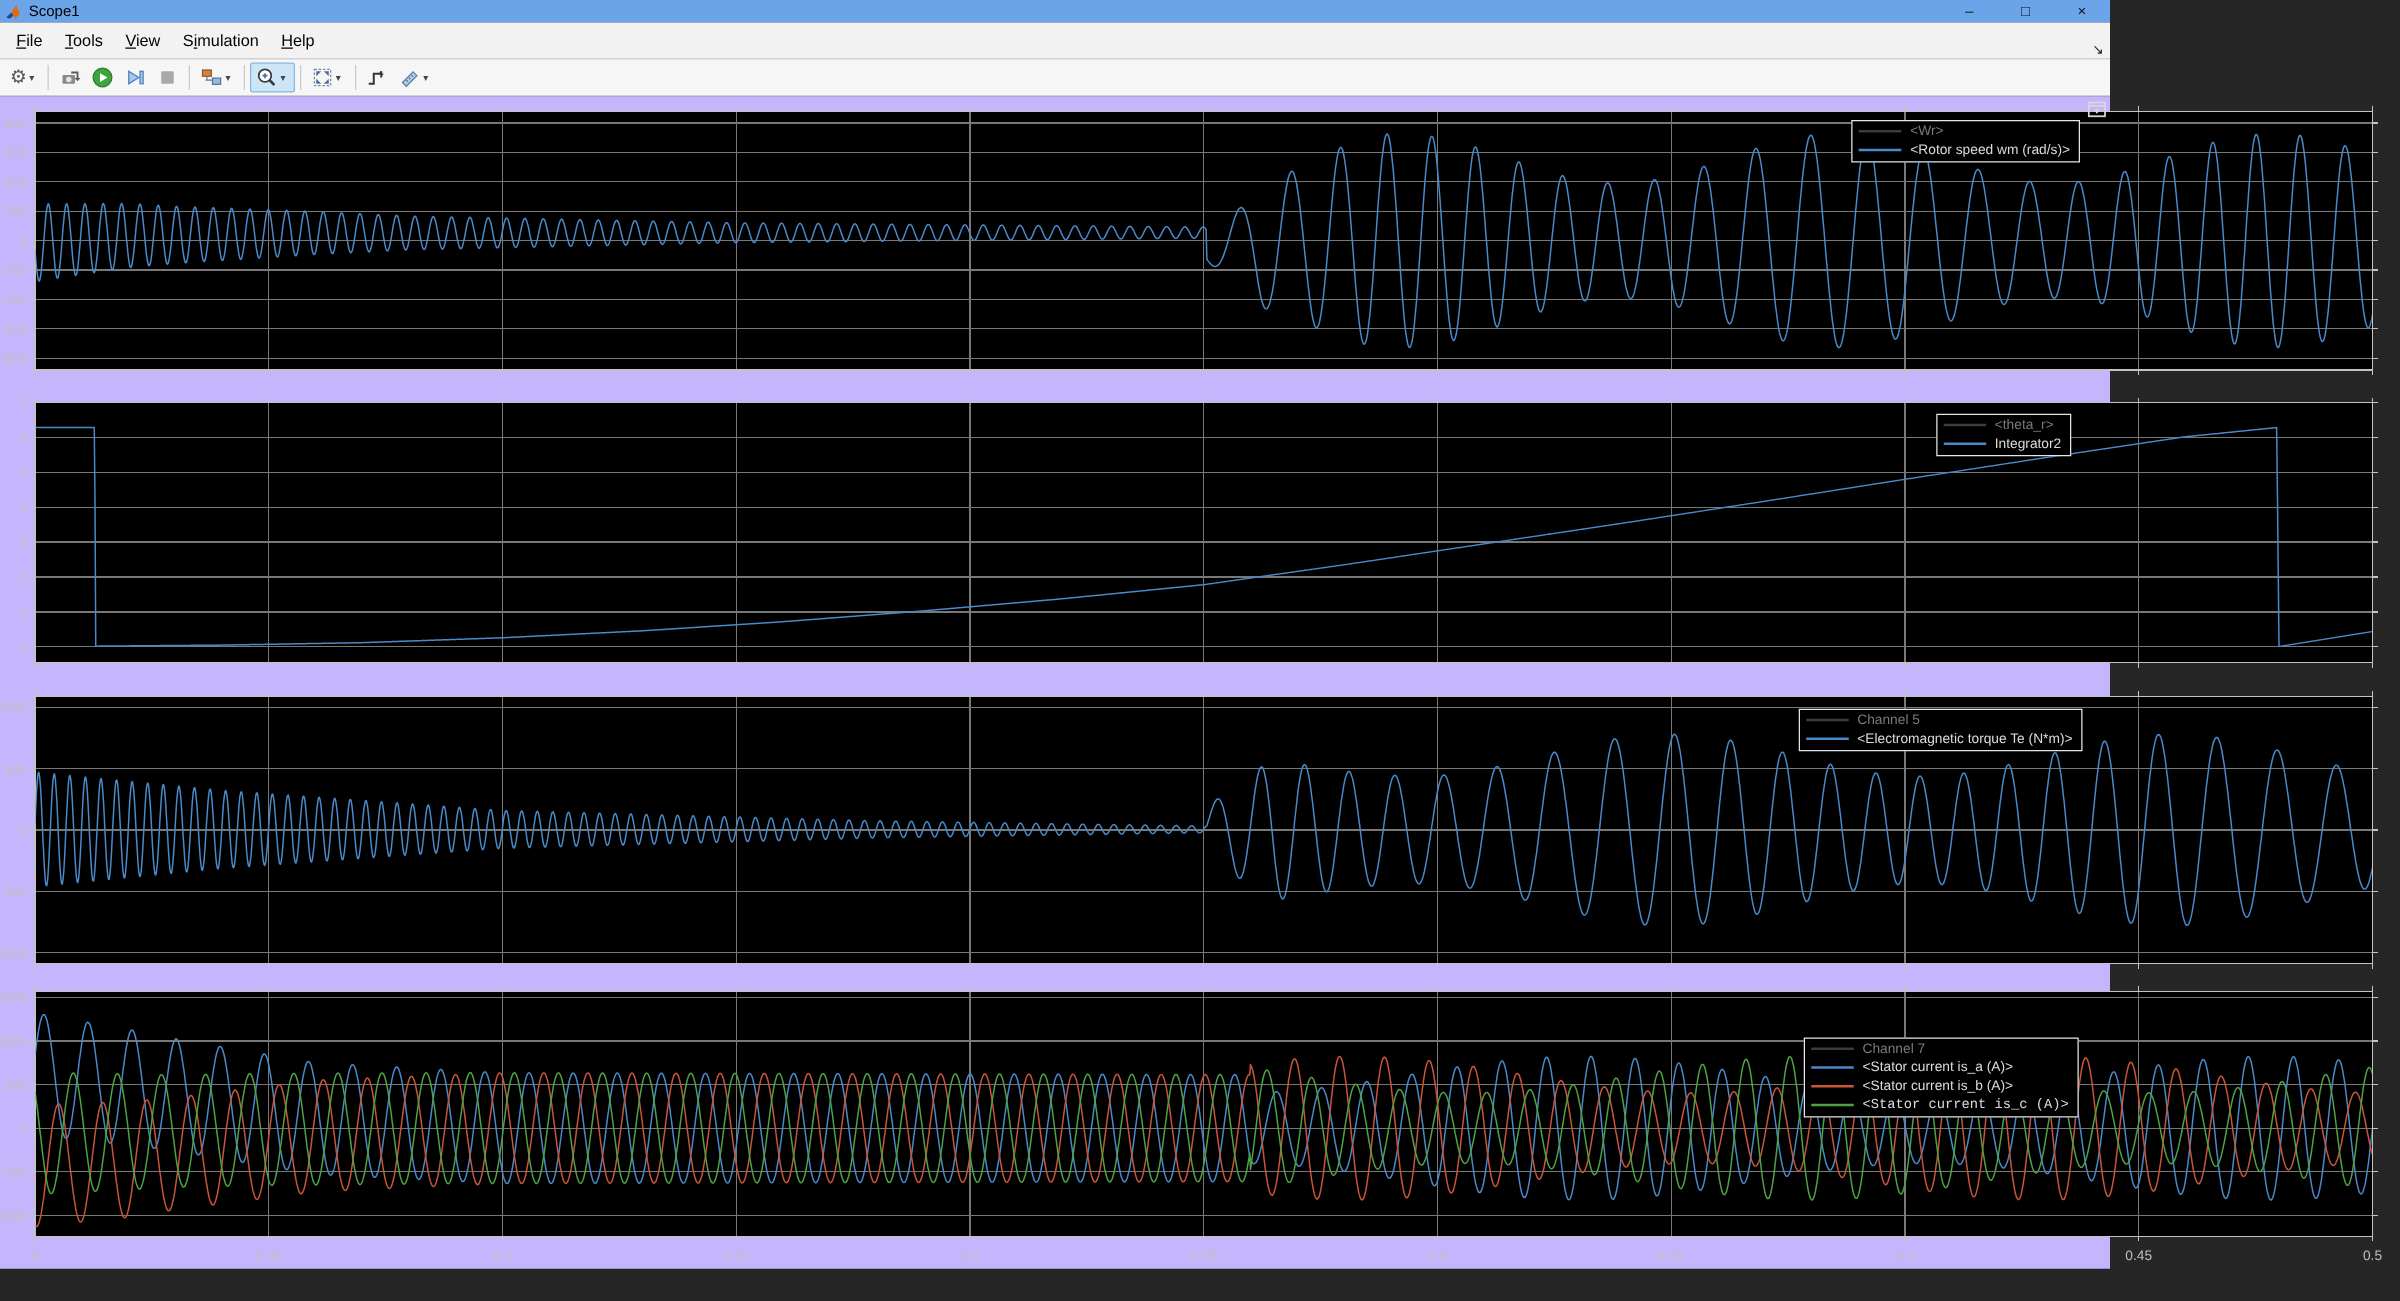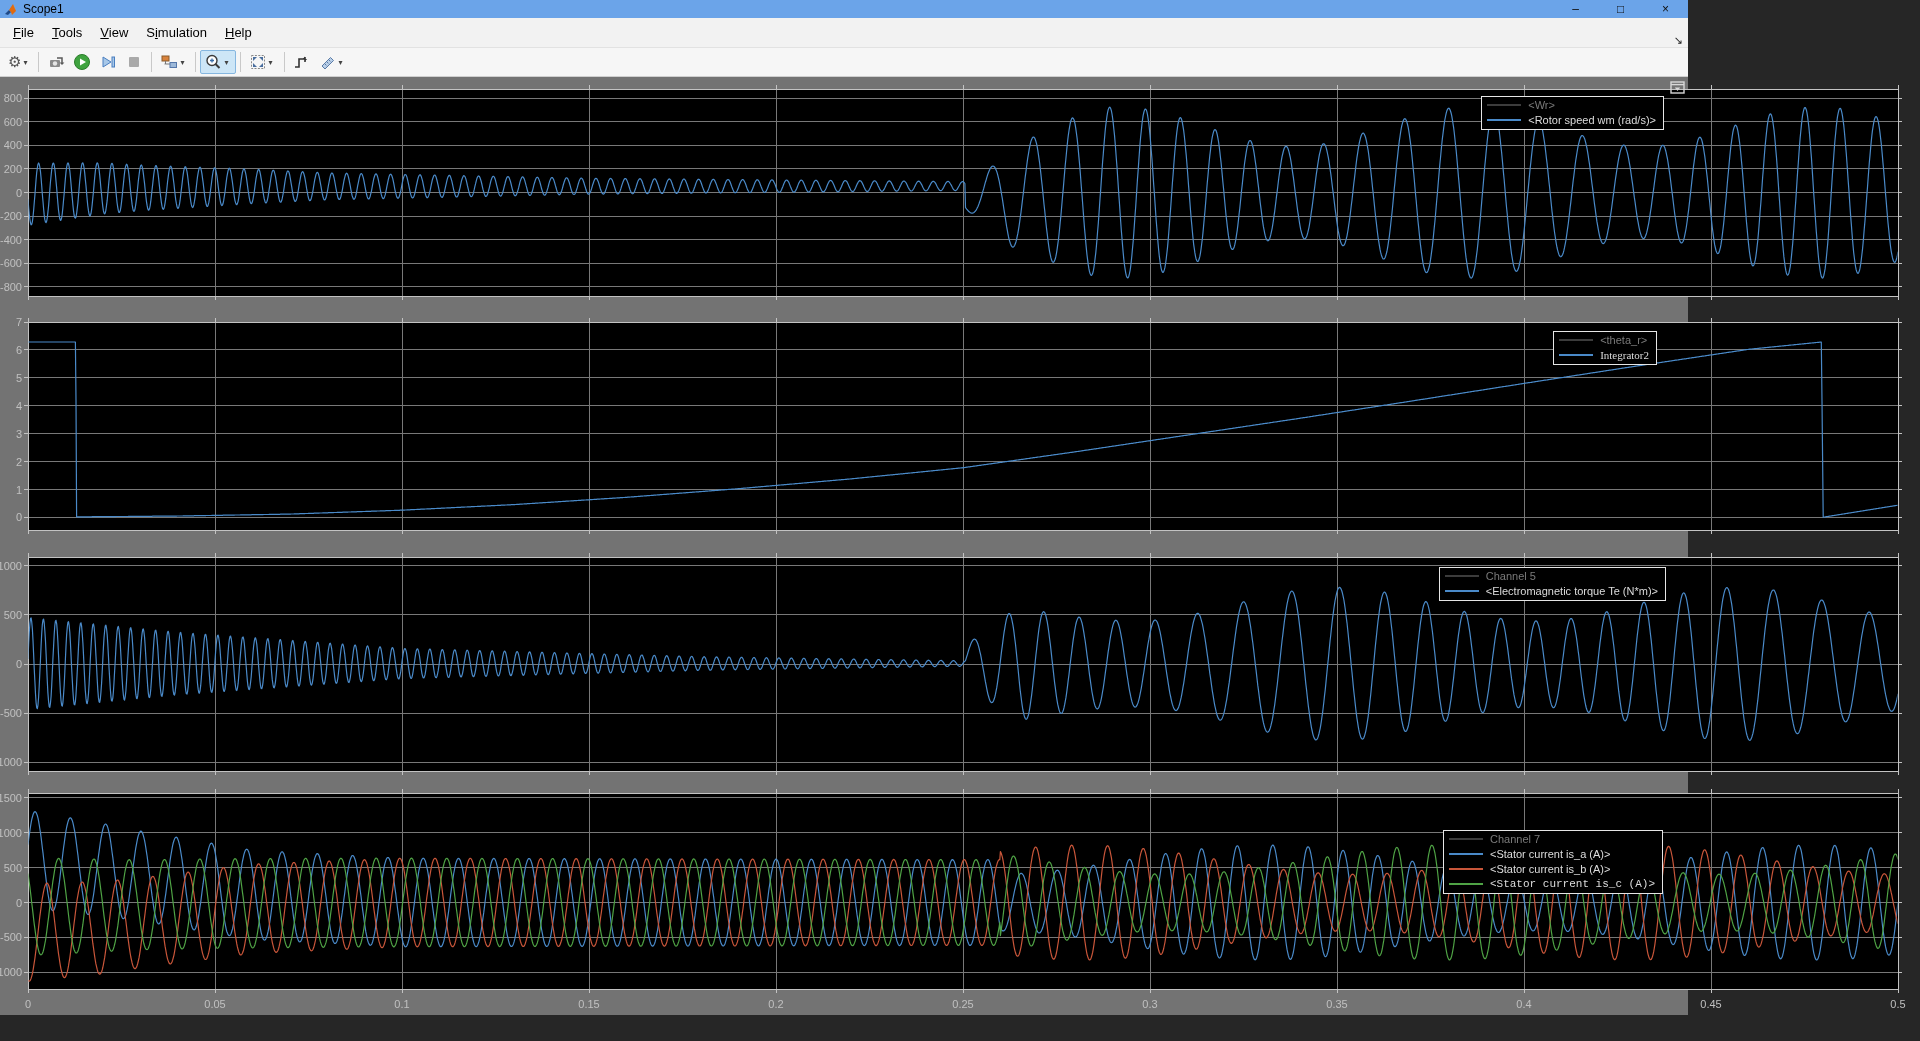--- a/index.html
+++ b/index.html
@@ -21,21 +21,21 @@
 
   
   .toolbar { height:30px; background:#f6f6f6; border-top:1px solid #e2e2e2; border-bottom:1px solid #cfcfcf; display:flex; align-items:center; padding-left:4px; flex:0 0 auto; }
   .tb-btn { height:24px; display:flex; align-items:center; padding:0 3px; border:1px solid transparent; border-radius:2px; }
   .tb-btn.active { background:#cde6f7; border-color:#86b7e0; }
   .tb-btn .glyph { font-size:15px; color:#555; line-height:24px; }
   .tb-caret { font-size:8px; color:#444; padding:0 3px 0 2px; }
   .tb-sep { width:1px; height:20px; background:#c9c9c9; margin:0 4px; }
 
   
-  .canvas { position:relative; height:938px; background:#737373; flex:0 0 auto; }
+  .canvas { position:relative; height:938px; background:#c4b5fd; flex:0 0 auto; }
   svg text { font-family:"Liberation Sans", sans-serif; }
   .legend { position:absolute; background:#000; border:1px solid #e6e6e6; padding:0 7px 2px 5px; }
   .legend .entry { display:flex; align-items:center; height:15px; }
   .legend .sample { width:34px; height:0; border-top:2px solid #888; margin-right:7px; flex:0 0 auto; }
   .legend .lab { font-size:11px; white-space:nowrap; }
   .dock-icon { position:absolute; top:3px; right:2px; width:16px; height:15px; }
 
   
   .statusbar { height:26px; background:#f0f0f0; border-top:1px solid #b9b9b9; display:flex; align-items:center; padding:0 2px 0 6px; flex:1 1 auto; }
   .status-left { font-size:12px; color:#000; }
@@ -445,21 +445,21 @@
           <span class="lab" style="color: rgb(220, 220, 220);">&lt;Rotor speed wm (rad/s)&gt;</span>
         </div>
       </div>
       <div class="legend" style="top: 254px; right: 31px;">
         <div class="entry">
           <span class="sample" style="border-top-color: rgb(60, 60, 60);"></span>
           <span class="lab" style="color: rgb(122, 122, 122);">&lt;theta_r&gt;</span>
         </div>
         <div class="entry">
           <span class="sample" style="border-top-color: rgb(74, 138, 201);"></span>
-          <span class="lab" style="color: rgb(220, 220, 220); font-family: Liberation Serif, serif;">Integrator2</span>
+          <span class="lab" style="color: rgb(220, 220, 220);">Integrator2</span>
         </div>
       </div>
       <div class="legend" style="top: 490px; right: 22px;">
         <div class="entry">
           <span class="sample" style="border-top-color: rgb(60, 60, 60);"></span>
           <span class="lab" style="color: rgb(122, 122, 122);">Channel 5</span>
         </div>
         <div class="entry">
           <span class="sample" style="border-top-color: rgb(74, 138, 201);"></span>
           <span class="lab" style="color: rgb(220, 220, 220);">&lt;Electromagnetic torque Te (N*m)&gt;</span>

